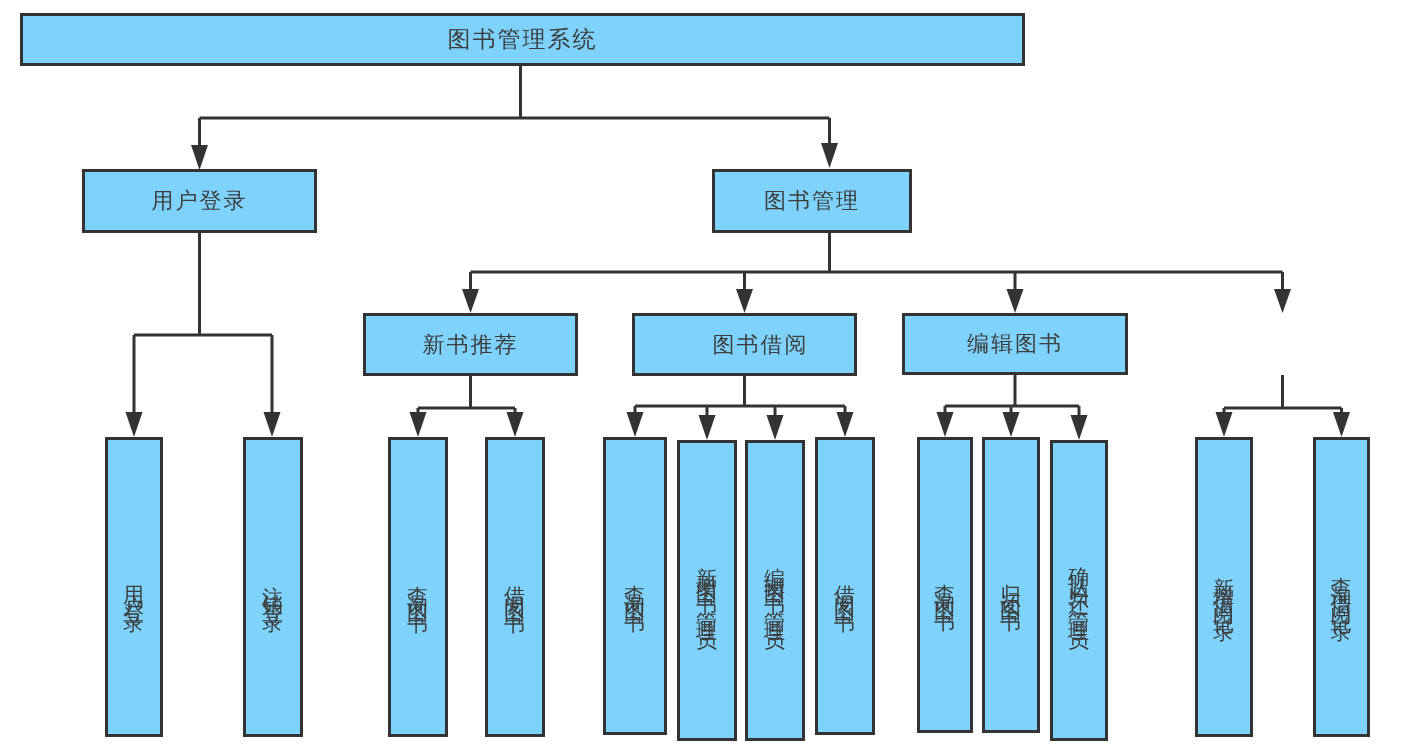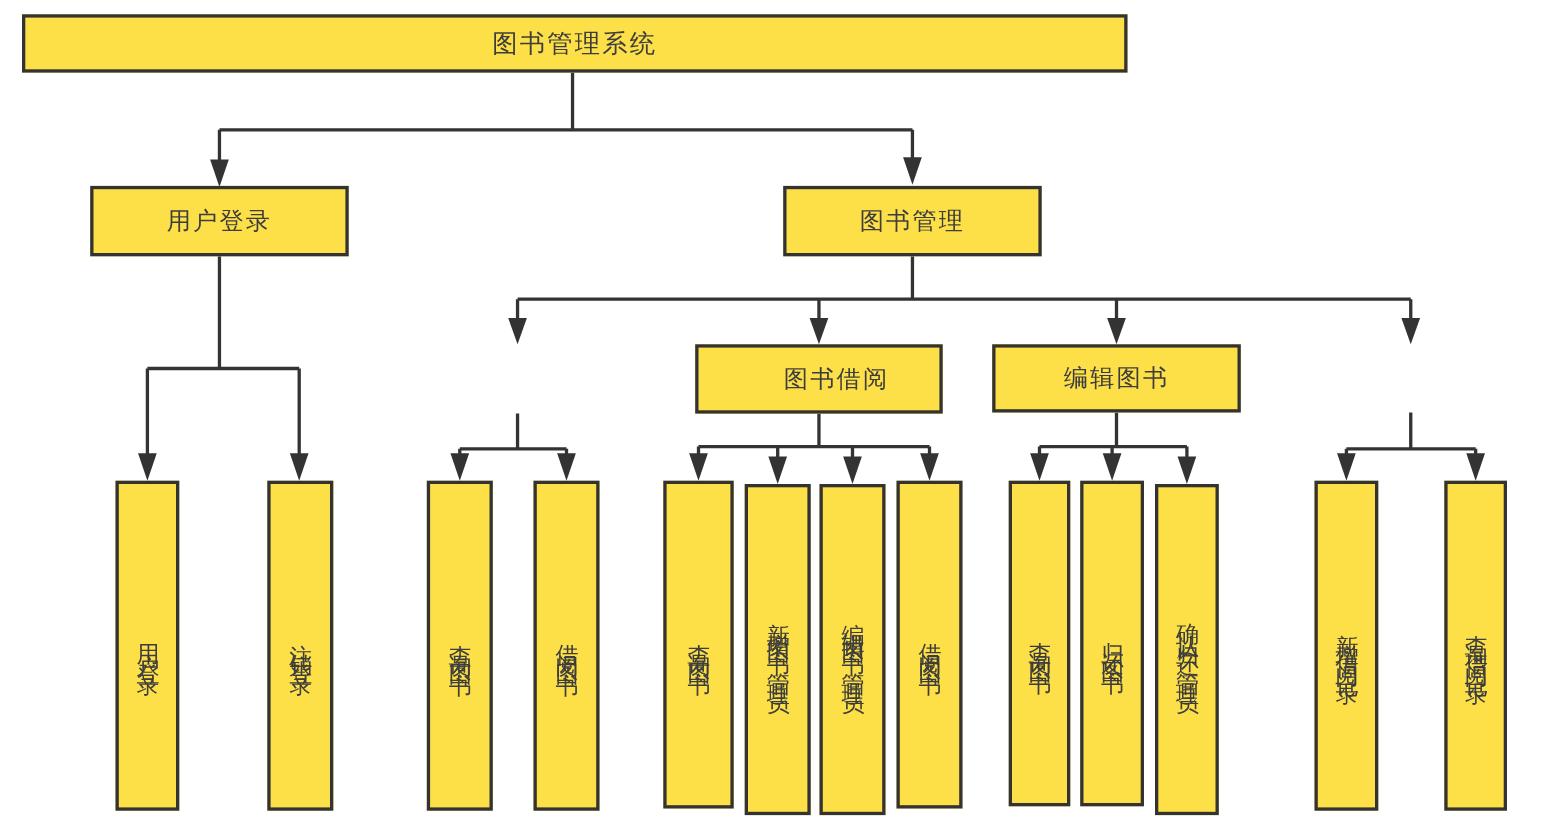--- a/index.html
+++ b/index.html
@@ -5,21 +5,21 @@
   html,body{margin:0;padding:0;background:#fff;}
   #stage{
     position:relative;width:1405px;height:747px;background:var(--background,#fff);
     font-family:"Liberation Sans",sans-serif;overflow:hidden;
   }
   #connectors{position:absolute;left:0;top:0;width:1405px;height:747px;}
   #connectors path{stroke:var(--line,#333);stroke-width:3;fill:none;}
   #connectors polygon{fill:var(--line,#333);stroke:none;}
   .box{
     position:absolute;box-sizing:border-box;border:3px solid var(--line,#333);
-    background:#fde047;display:flex;align-items:center;justify-content:center;
+    background:#7dd3fc;display:flex;align-items:center;justify-content:center;
     color:var(--text,#3d3d3d);
   }
   .box .lbl{font-size:22px;letter-spacing:2px;white-space:nowrap;}
   .box.root .lbl{font-size:23px;}
   .box.vert .lbl{
     writing-mode:vertical-rl;text-orientation:mixed;
     font-size:21px;letter-spacing:9px;line-height:1;
   }
   #watermark{
     position:absolute;right:9px;bottom:5px;font-size:21px;letter-spacing:1px;
@@ -81,24 +81,27 @@
     </g>
   </svg>
 
   <div class="box root" style="left:20px;top:13px;width:1005px;height:53px;">
     <span class="lbl">图书管理系统</span>
   </div>
 
   <div class="box" style="left:82px;top:169px;width:235px;height:64px;">
     <span class="lbl">用户登录</span>
   </div>
-  <div class="box" style="left:712px;top:169px;width:235px;height:64px;text-align:center;">
+  <div class="box" style="left:712px;top:169px;width:200px;height:64px;text-align:center;">
     <span class="lbl">图书管理</span>
   </div>
 
+  <div class="box" style="left:363px;top:313px;width:215px;height:63px;">
+    <span class="lbl">新书推荐</span>
+  </div>
   <div class="box" style="left:632px;top:313px;width:225px;height:63px;padding-left:32px;">
     <span class="lbl">图书借阅</span>
   </div>
   <div class="box" style="left:902px;top:313px;width:226px;height:62px;">
     <span class="lbl">编辑图书</span>
   </div>
 
   <div class="box vert" style="left:105px;top:437px;width:58px;height:300px;">
     <span class="lbl">用户登录</span>
   </div>

